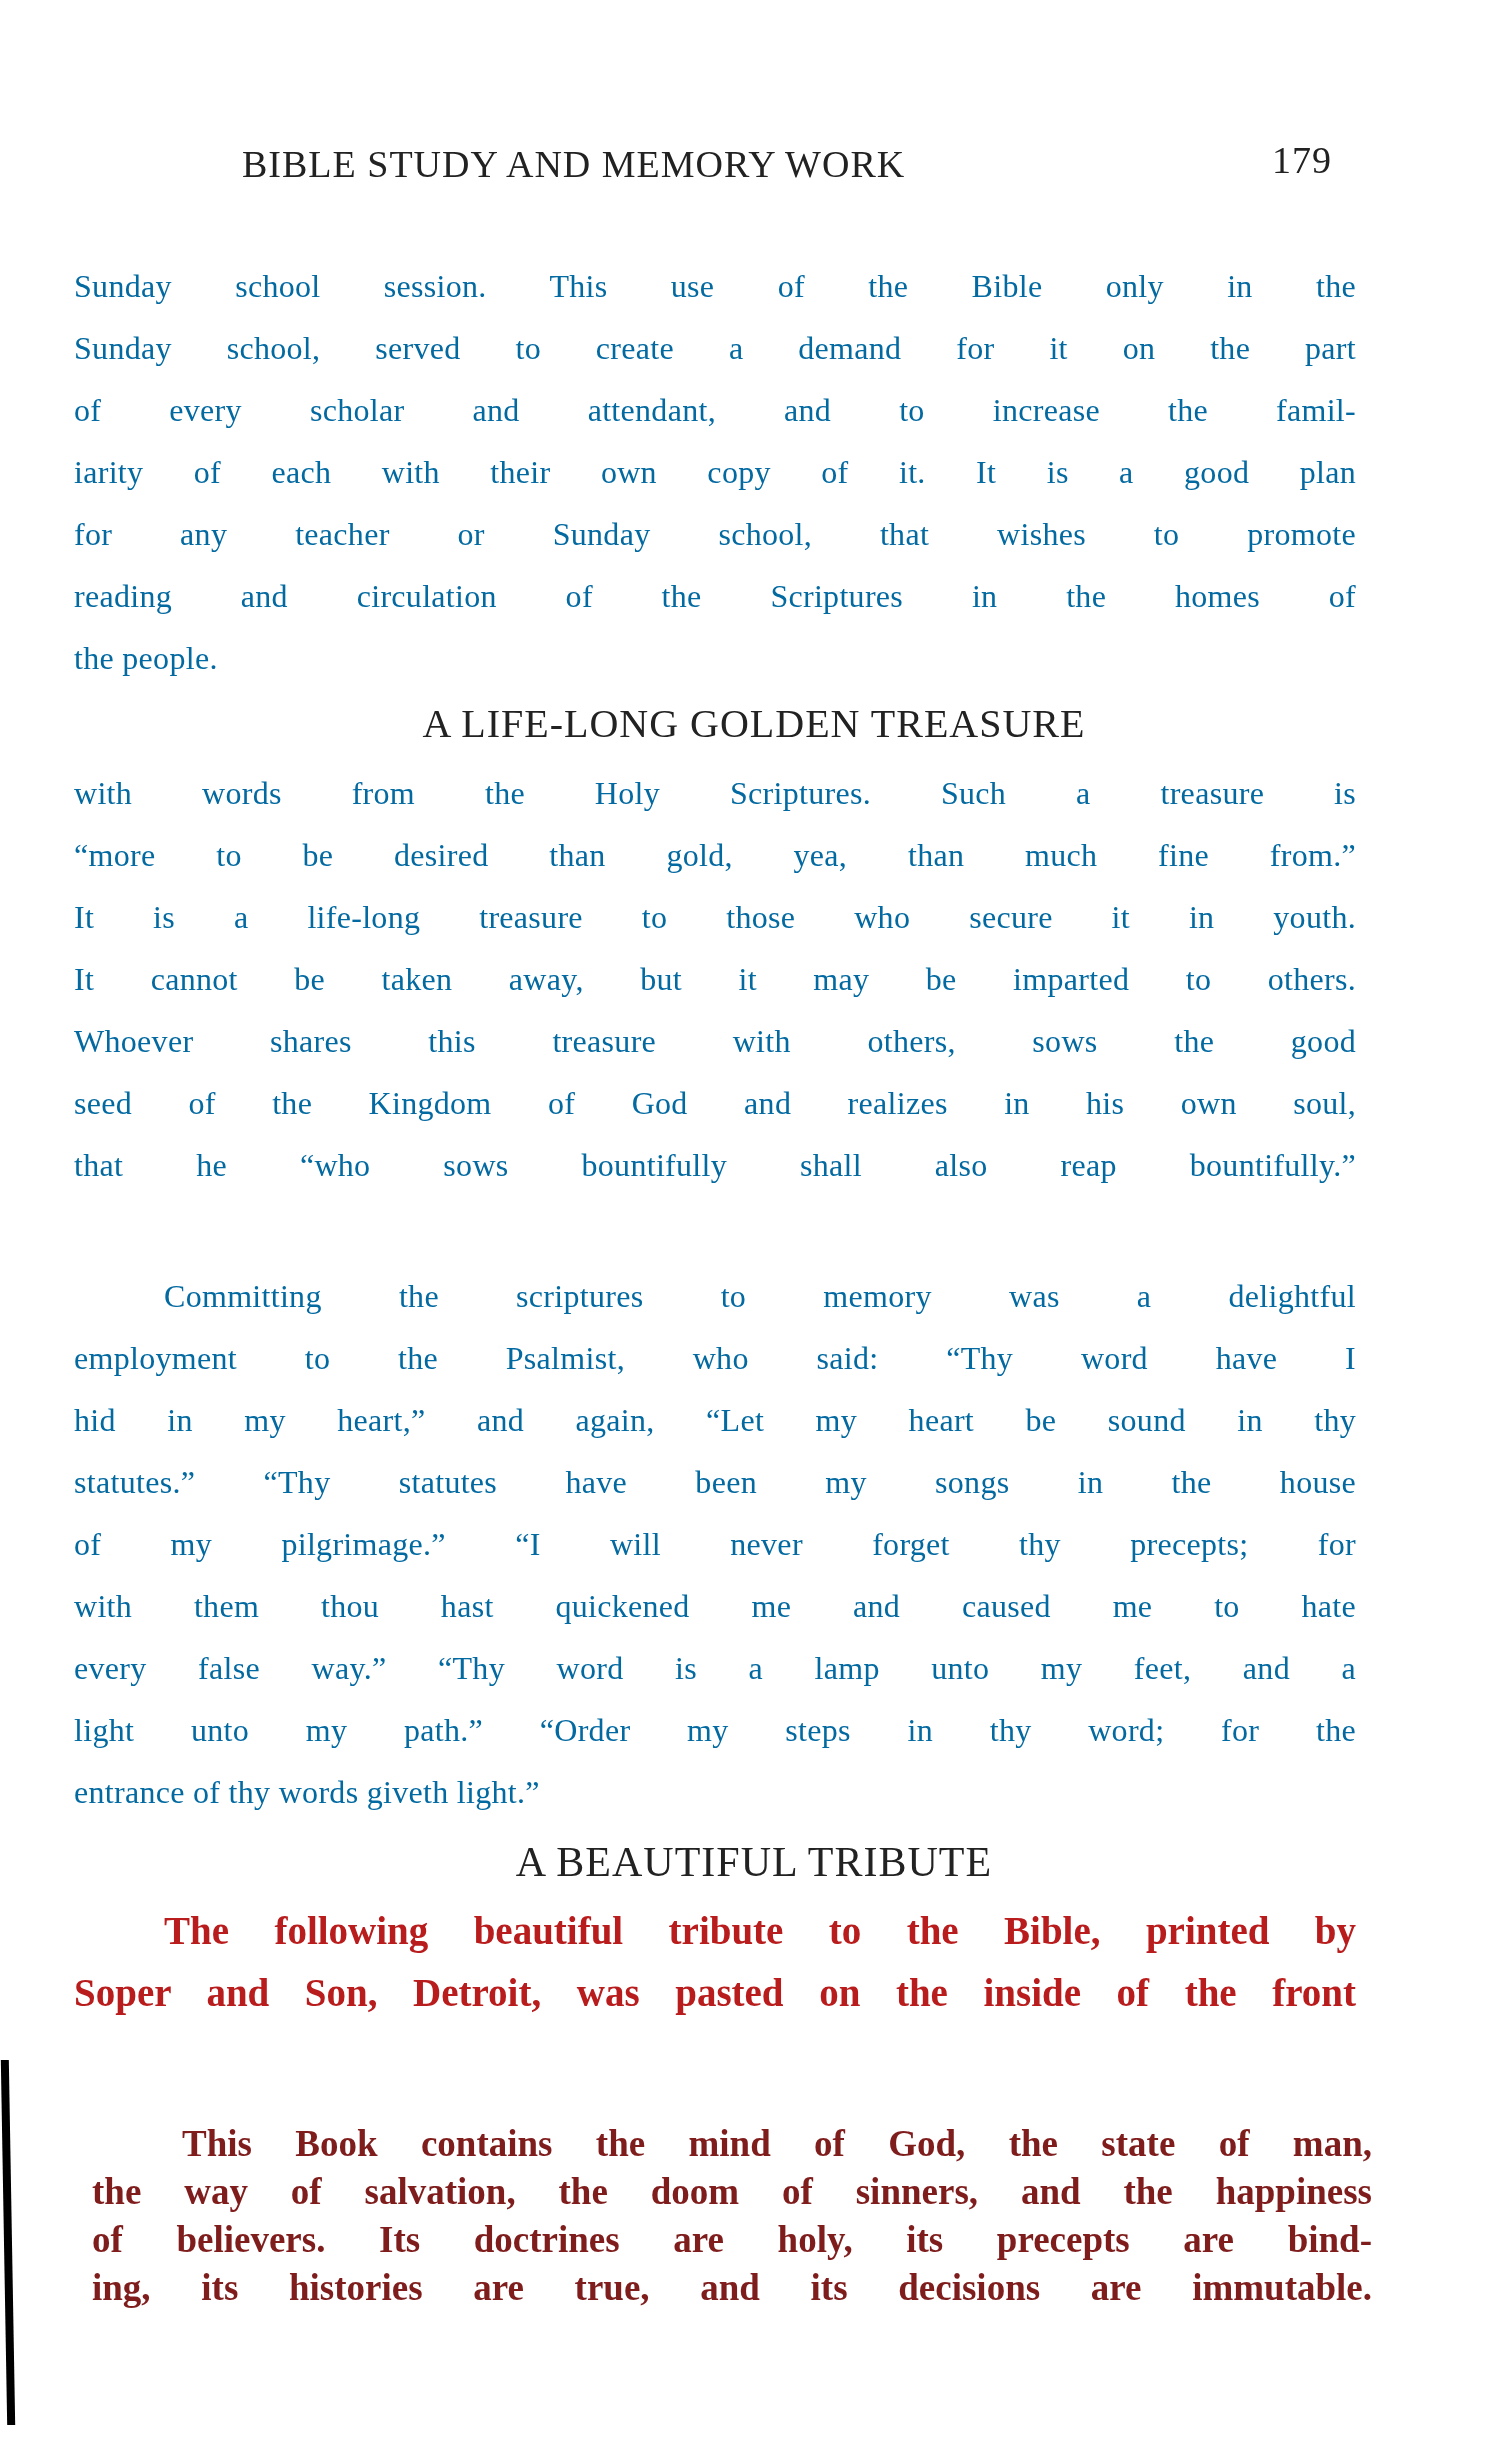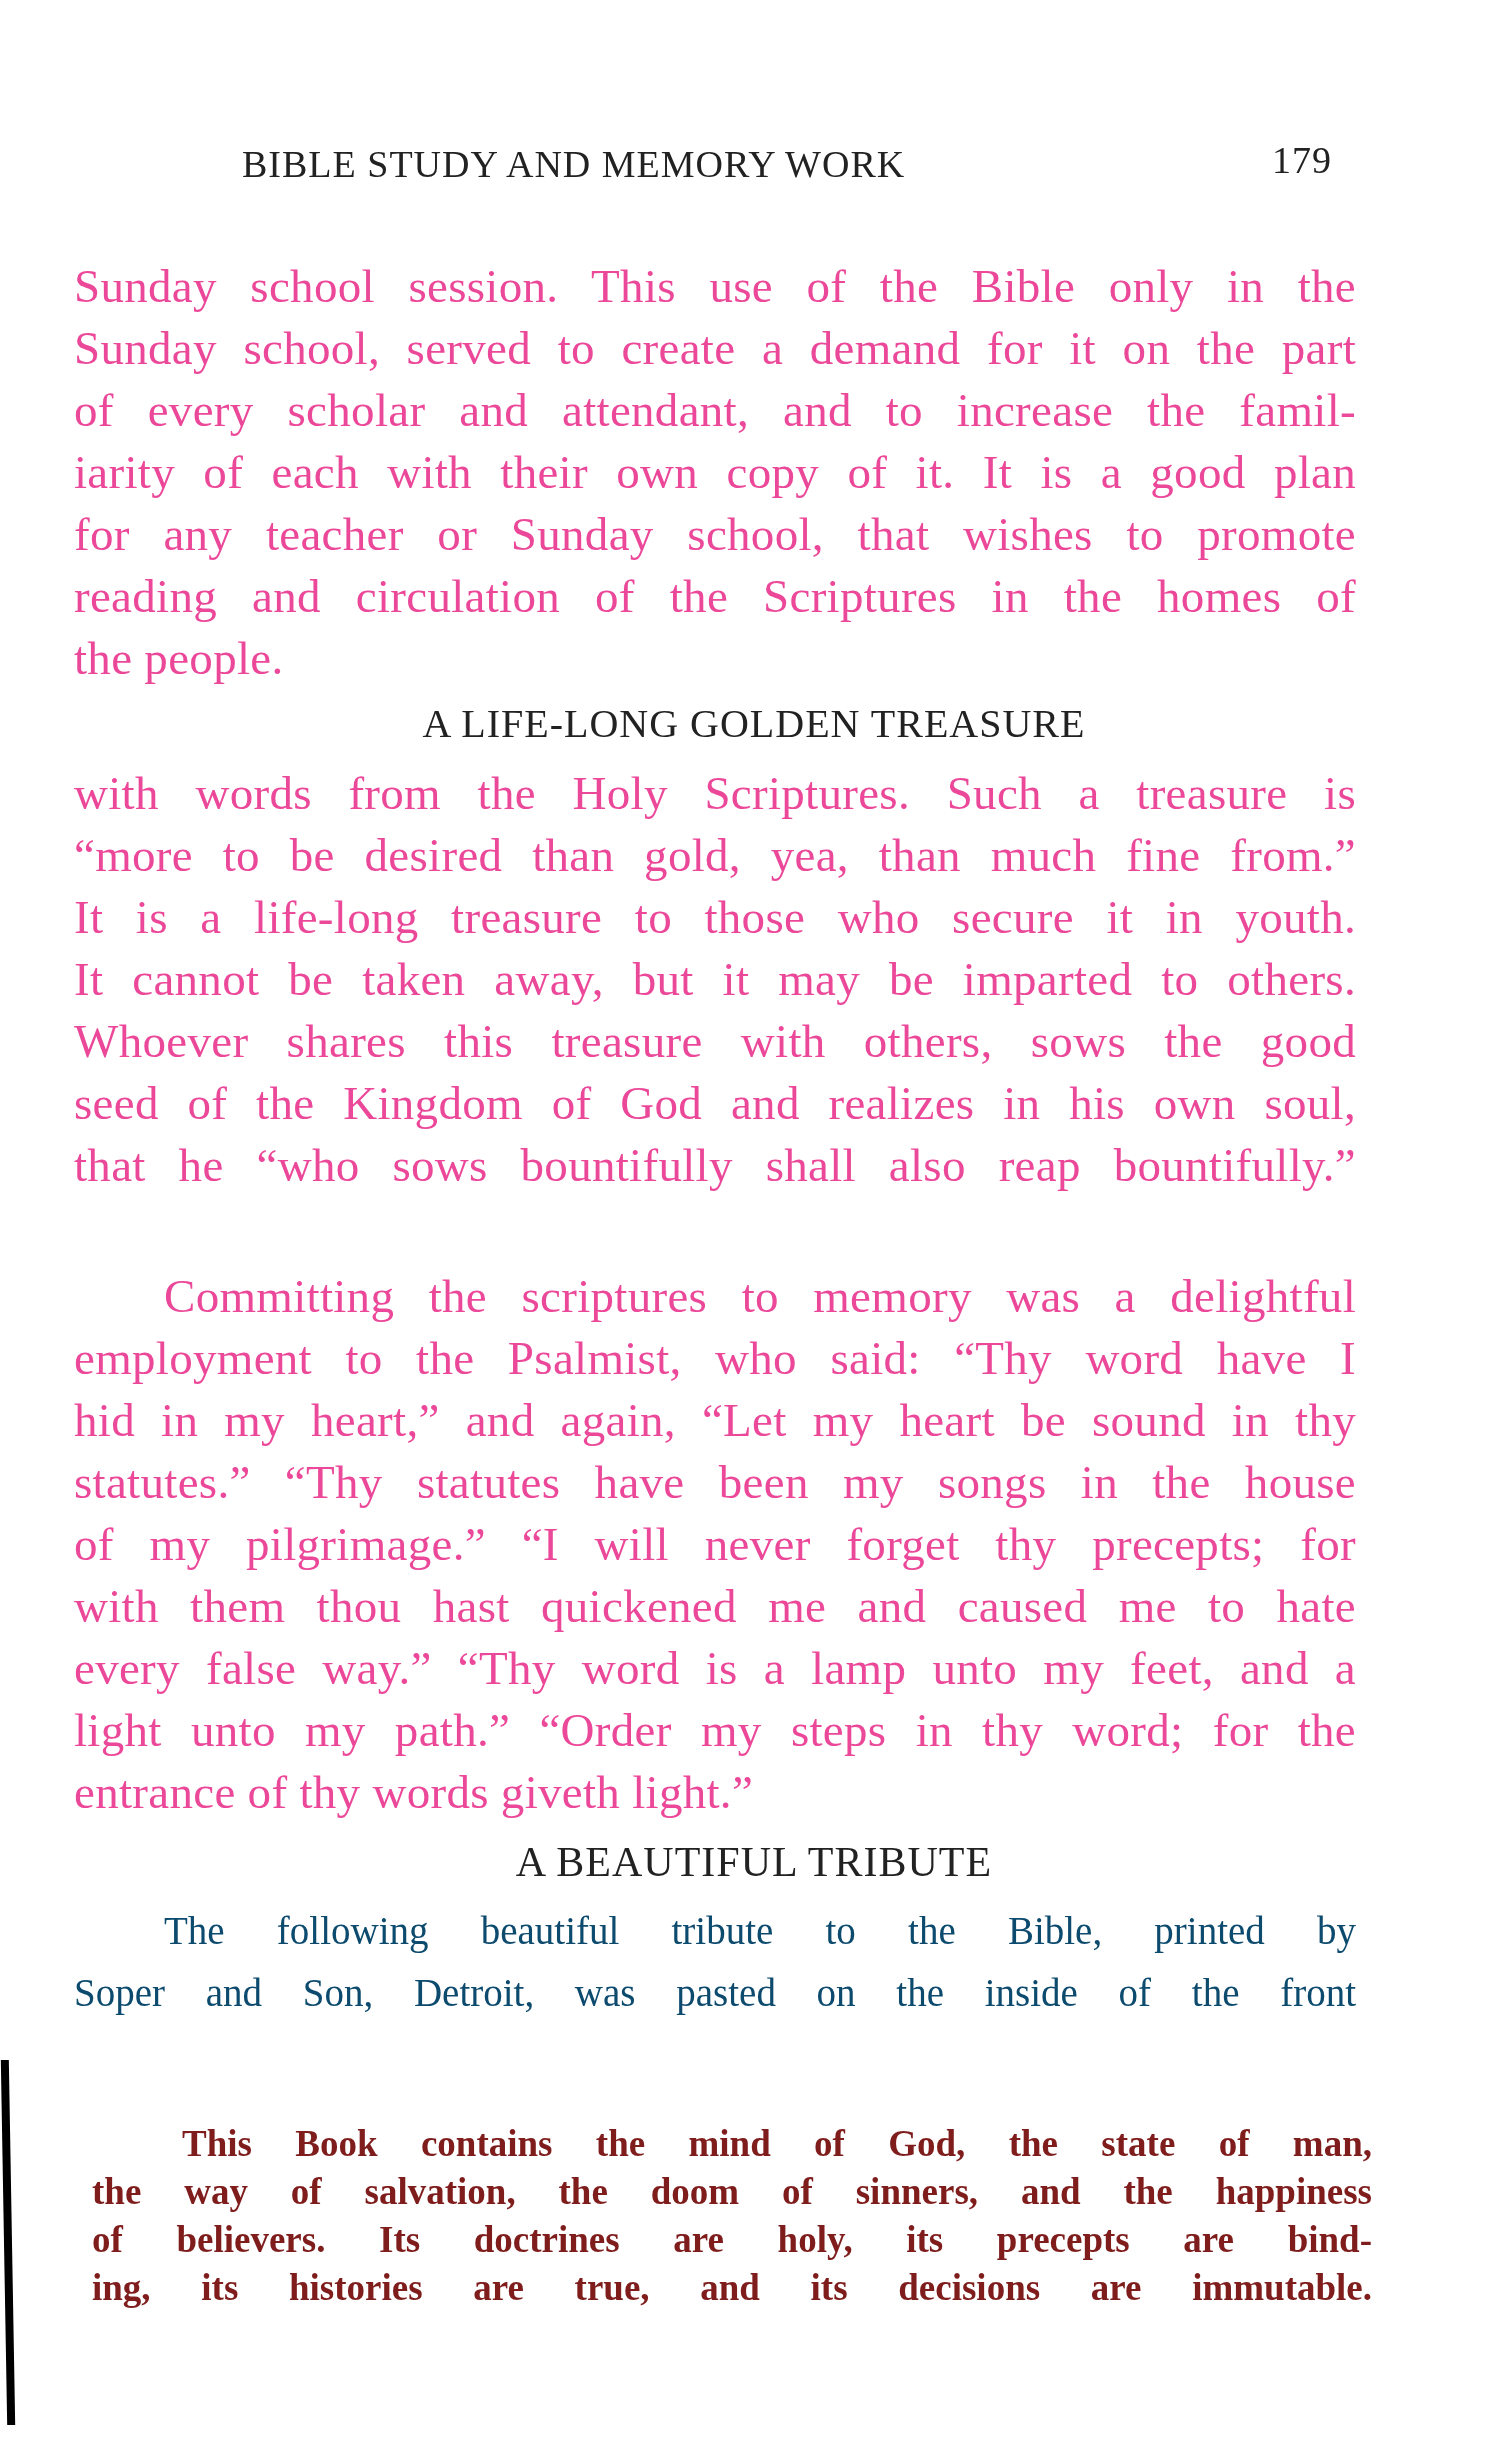--- a/index.html
+++ b/index.html
@@ -46,45 +46,45 @@
     .block {
       position: absolute;
       left: 74px;
       width: 1282px;
     }
     .line {
       display: block;
       white-space: nowrap;
       text-align: justify;
       text-align-last: justify;
-      font-size: 47px;
+      font-size: 32px;
       height: 62px;
       line-height: 62px;
-      color: #ec4899;
+      color: #0369a1;
       letter-spacing: 0.3px;
     }
     .line.last {
       text-align-last: left;
     }
     .line.indent {
       padding-left: 90px;
     }
     .heading {
       position: absolute;
       left: 0;
       width: 1494px;
       text-align: center;
       font-size: 40px;
       letter-spacing: 1px;
       color: #222;
       padding-left: 7px;
     }
     .bold .line {
-      font-weight: normal;
-      color: #0c4a6e;
+      font-weight: bold;
+      color: #b91c1c;
       font-size: 39px;
       letter-spacing: 0;
     }
     .tribute .line {
       font-weight: bold;
       color: #7f1d1d;
       font-size: 37px;
       height: 48px;
       line-height: 48px;
       letter-spacing: 0;

